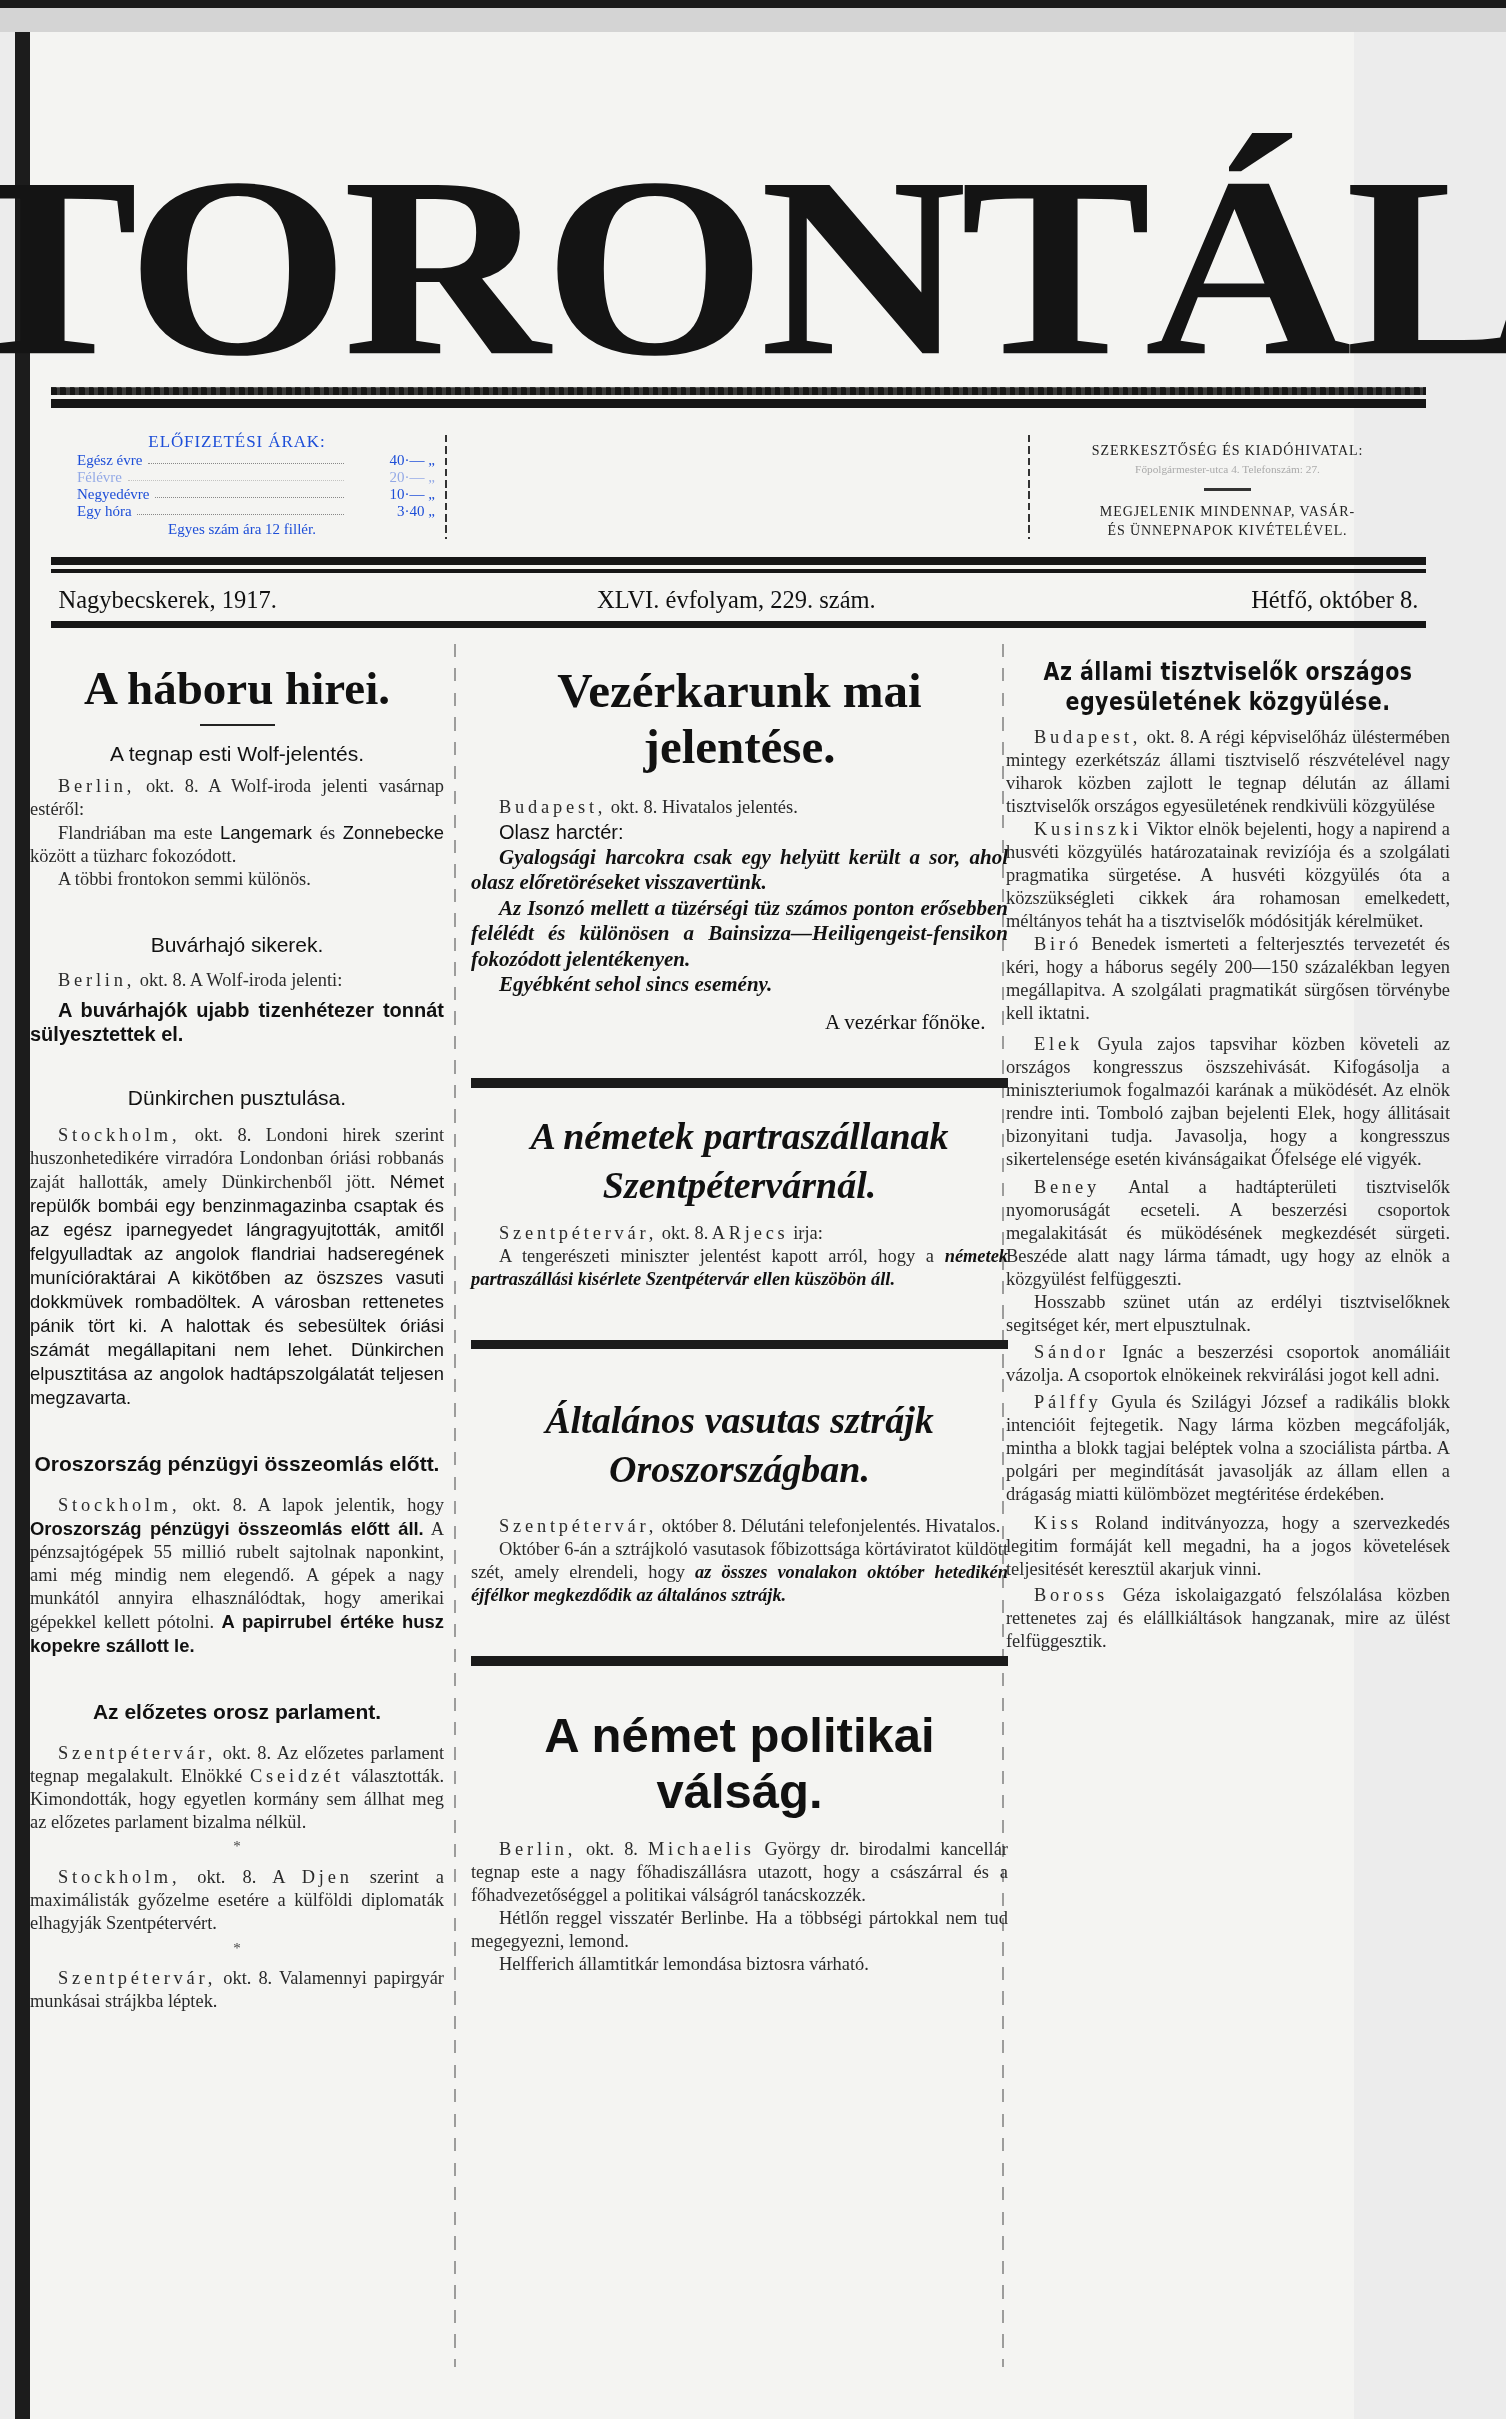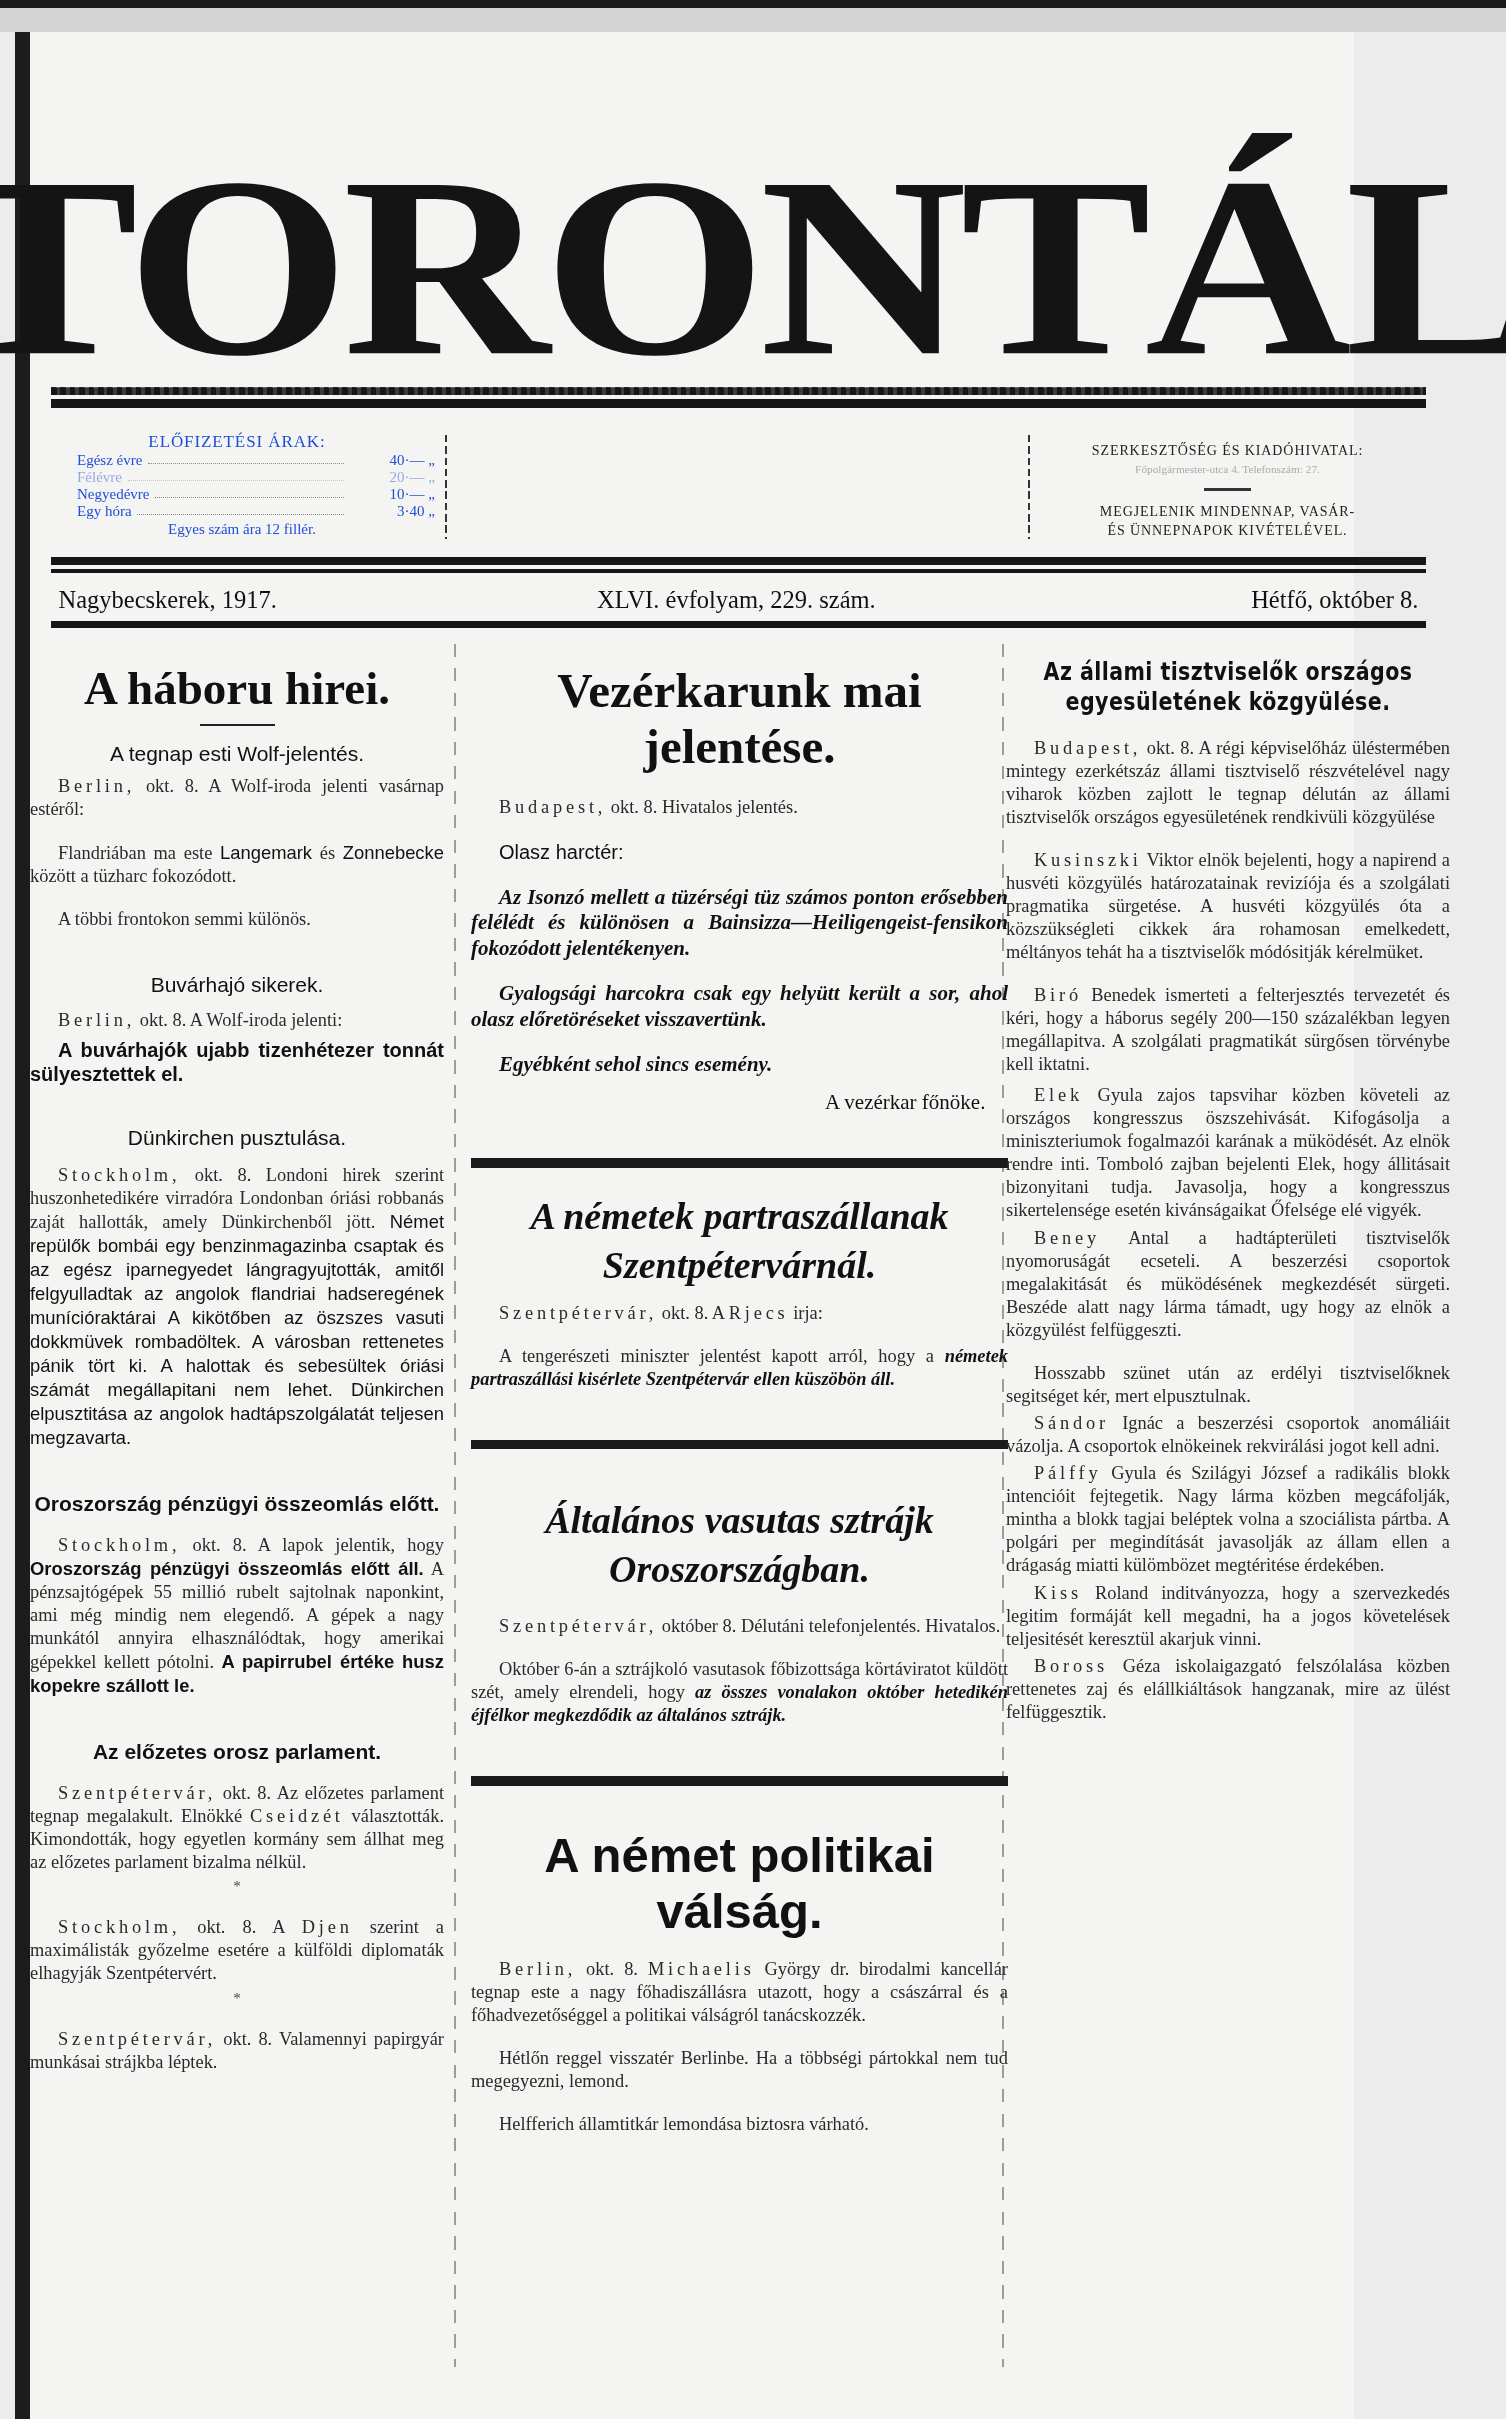--- a/index.html
+++ b/index.html
@@ -62,21 +62,21 @@
 
   
   .col { position: absolute; top: 612px; }
   .c1 { left: 0; width: 414px; }
   .c2 { left: 441px; width: 537px; }
   .c3 { left: 976px; width: 444px; }
   .colsep { position: absolute; top: 612px; width: 1.9px; height: 1723px;
     background: repeating-linear-gradient(#555 0 13px, transparent 13px 24.5px); opacity: .55; }
 
   p { margin: 0; }
-  .body { font-size: 18.4px; line-height: 23px; text-align: justify; hyphens: manual; color: #2a2a2a; margin-top: 20px; }
+  .body { font-size: 18.4px; line-height: 23px; text-align: justify; hyphens: manual; color: #2a2a2a; }
   .body.indent { text-indent: 28px; }
   .sp { letter-spacing: 3.8px; }
   .b { font-weight: bold; font-family: "Liberation Sans", "DejaVu Sans", sans-serif; color: #111; }
   .bi { font-weight: bold; font-style: italic; color: #111; }
   .sans-b { font-family: "Liberation Sans", "DejaVu Sans", sans-serif; font-weight: bold; color: #111; }
 
   .h-big { font-size: 47px; line-height: 55px; text-align: center; font-weight: bold; font-family: "Liberation Sans", "DejaVu Sans", sans-serif; }
   .h-italic { font-size: 38px; line-height: 49px; text-align: center; font-weight: bold; font-style: italic; font-family: "Liberation Serif", "DejaVu Serif", serif; }
   .h-sub { font-size: 21px; line-height: 26px; text-align: center; font-weight: bold; font-family: "Liberation Sans", "DejaVu Sans", sans-serif; color: #111; }
   .h-cond { font-size: 24.5px; line-height: 30px; text-align: center; font-weight: bold; font-family: "DejaVu Sans", sans-serif; transform: scaleX(0.84); transform-origin: center; letter-spacing: 0.5px; }
@@ -182,22 +182,22 @@
       <div class="star">*</div>
       <p class="body indent"><span class="sp">Szentpétervár,</span><span> okt. 8. Valamennyi papirgyár munkásai strájkba léptek.</span></p>
     </div>
   </div>
 
   <div class="col c2">
     <div>
       <div class="h-big" style="font-family:'Liberation Serif','DejaVu Serif',serif; font-size:49px; line-height:56px; margin-top:19px; padding:0 38px;">Vezérkarunk mai jelentése.</div>
       <p class="body indent" style="margin-top:21px;"><span class="sp">Budapest,</span><span> okt. 8. Hivatalos jelentés.</span></p>
       <p class="body indent sans-b" style="font-size:20px; line-height:26px; font-weight:normal;">Olasz harctér:</p>
+      <p class="body indent bi" style="font-size:21px; line-height:25.4px;">Gyalogsági harcokra csak egy helyütt került a sor, ahol olasz előretöréseket visszavertünk.</p>
       <p class="body indent bi" style="font-size:21px; line-height:25.4px;">Az Isonzó mellett a tüzérségi tüz számos ponton erősebben felélédt és különösen a Bainsizza—Heiligengeist-fensikon fokozódott jelentékenyen.</p>
-      <p class="body indent bi" style="font-size:21px; line-height:25.4px;">Gyalogsági harcokra csak egy helyütt került a sor, ahol olasz előretöréseket visszavertünk.</p>
       <p class="body indent bi" style="font-size:21px; line-height:25.4px;">Egyébként sehol sincs esemény.</p>
       <div class="sign">A vezérkar főnöke.</div>
     </div>
     <div class="sep-bar" style="margin-top:43px;"></div>
 
     <div>
       <div class="h-italic" style="margin-top:24px;">A németek partraszállanak Szentpétervárnál.</div>
       <p class="body indent" style="margin-top:12px;"><span class="sp">Szentpétervár,</span><span> okt. 8. A </span><span class="sp">Rjecs</span><span> irja:</span></p>
       <p class="body indent"><span>A tengerészeti miniszter jelentést kapott arról, hogy a </span><span class="bi">németek partraszállási kisérlete Szentpétervár ellen küszöbön áll.</span></p>
     </div>

